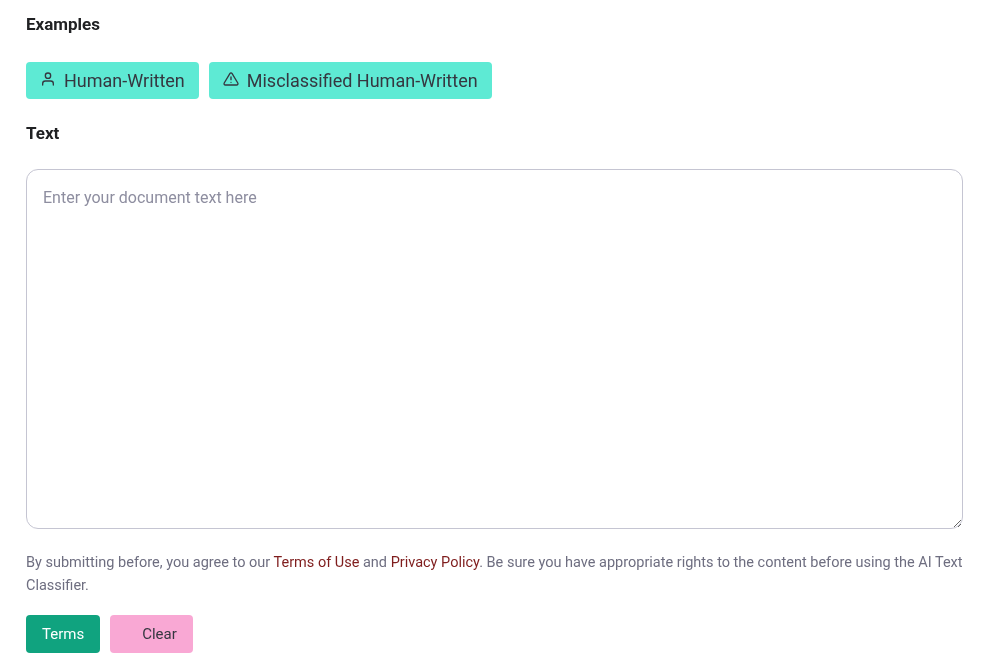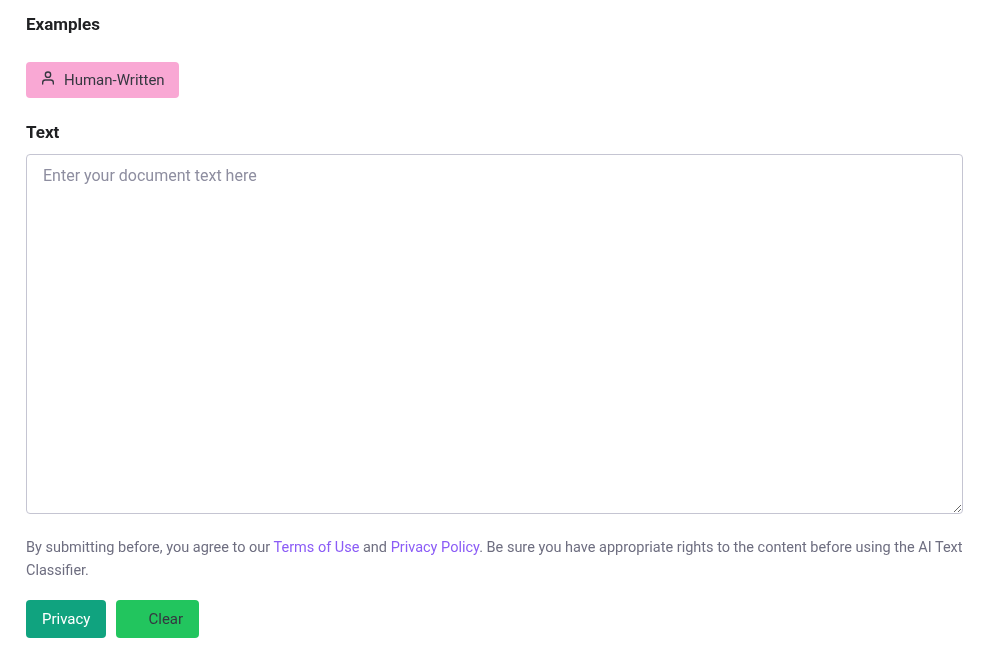--- a/index.html
+++ b/index.html
@@ -22,112 +22,122 @@
     }
     .example-chips {
       display: flex;
       gap: 10px;
       margin-bottom: 24px;
     }
     .chip {
       display: inline-flex;
       align-items: center;
       gap: 8px;
-      background: #f9a8d4;
+      background: #5eead4;
       border: none;
       border-radius: 4px;
       padding: 8px 14px;
-      font-size: 15px;
+      font-size: 18px;
       color: #353740;
       cursor: pointer;
       font-family: inherit;
     }
     .chip svg {
       width: 16px;
       height: 16px;
       flex-shrink: 0;
     }
     .text-label {
       font-size: 17px;
       font-weight: 700;
       color: #202123;
-      margin-bottom: 12px;
+      margin-bottom: 26px;
     }
     .text-input {
       width: 100%;
       height: 360px;
       border: 1px solid #c5c5d2;
-      border-radius: 4px;
-      padding: 10px 16px;
+      border-radius: 12px;
+      padding: 17px 16px;
       font-size: 16px;
       font-family: inherit;
       color: #7f1d1d;
       resize: vertical;
       outline: none;
       line-height: 1.4;
     }
     .text-input::placeholder {
       color: #8e8ea0;
     }
     .disclaimer {
       margin-top: 18px;
       font-size: 14.5px;
       line-height: 1.6;
       color: #6e6e80;
     }
     .disclaimer a {
-      color: #8b5cf6;
+      color: #7f1d1d;
       text-decoration: none;
     }
     .actions {
       display: flex;
       gap: 10px;
       margin-top: 18px;
     }
     .btn {
       border: none;
       border-radius: 4px;
       padding: 10px 16px;
       font-size: 15px;
       font-family: inherit;
       cursor: pointer;
     }
     .btn-primary {
       background: #10a37f;
       color: #ffffff;
     }
     .btn-secondary {
-      background: #22c55e;
+      background: #f9a8d4;
       color: #353740;
       padding-left: 32px;
     }
   </style>
 </head>
 <body>
 
 <div>
   <h2 class="section-heading">Examples</h2>
   <div class="example-chips">
     <button class="chip">
       <span>
         <svg viewBox="0 0 24 24" fill="none" stroke="#353740" stroke-width="2" stroke-linecap="round" stroke-linejoin="round">
           <path d="M20 21v-2a4 4 0 0 0-4-4H8a4 4 0 0 0-4 4v2"></path>
           <circle cx="12" cy="7" r="4"></circle>
         </svg>
       </span>
       <span>Human-Written</span>
     </button>
+    <button class="chip">
+      <span>
+        <svg viewBox="0 0 24 24" fill="none" stroke="#353740" stroke-width="2" stroke-linecap="round" stroke-linejoin="round">
+          <path d="M10.29 3.86L1.82 18a2 2 0 0 0 1.71 3h16.94a2 2 0 0 0 1.71-3L13.71 3.86a2 2 0 0 0-3.42 0z"></path>
+          <line x1="12" y1="9" x2="12" y2="13"></line>
+          <line x1="12" y1="17" x2="12.01" y2="17"></line>
+        </svg>
+      </span>
+      <span>Misclassified Human-Written</span>
+    </button>
   </div>
 </div>
 
 <div>
   <div class="text-label">Text</div>
   <textarea class="text-input" placeholder="Enter your document text here" style=""></textarea>
 </div>
 
 <p class="disclaimer">
   <span>By submitting before, you agree to our </span><a href="#">Terms of Use</a><span> and </span><a href="#">Privacy Policy</a><span>. Be sure you have appropriate rights to the content before using the AI Text Classifier.</span>
 </p>
 
 <div class="actions">
-  <button class="btn btn-primary">Privacy</button>
+  <button class="btn btn-primary">Terms</button>
   <button class="btn btn-secondary">Clear</button>
 </div>
 
 </body></html>

